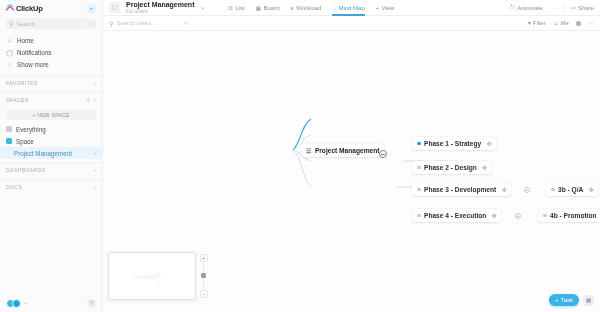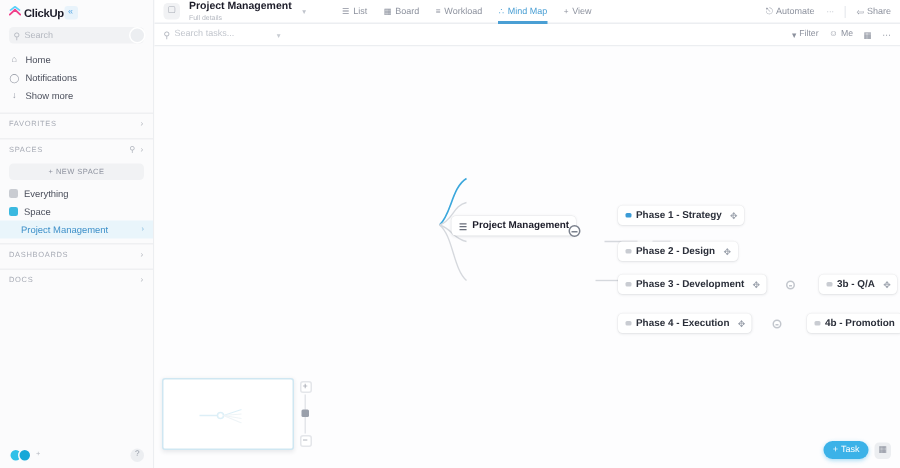--- a/index.html
+++ b/index.html
@@ -14,21 +14,21 @@
   
   #sidebar {
     width: 103px; height: 312px;
     background: #fbfbfc;
     border-right: 1px solid #eceef1;
     position: relative;
     flex: 0 0 103px;
   }
   .sb-top {
     height: 16px; display: flex; align-items: center;
-    padding: 0 6px; 
+    padding: 0 6px; justify-content: space-between;
   }
   .brand { display: flex; align-items: center; gap: 2px; }
   .brand-mark { width: 8px; height: 8px; position: relative; }
   .brand-mark svg { display: block; }
   .brand-text {
     font-size: 7.5px; font-weight: bold; color: #1b1b28;
     letter-spacing: -0.2px;
   }
   .collapse-btn {
     width: 9px; height: 9px; border-radius: 2px;

